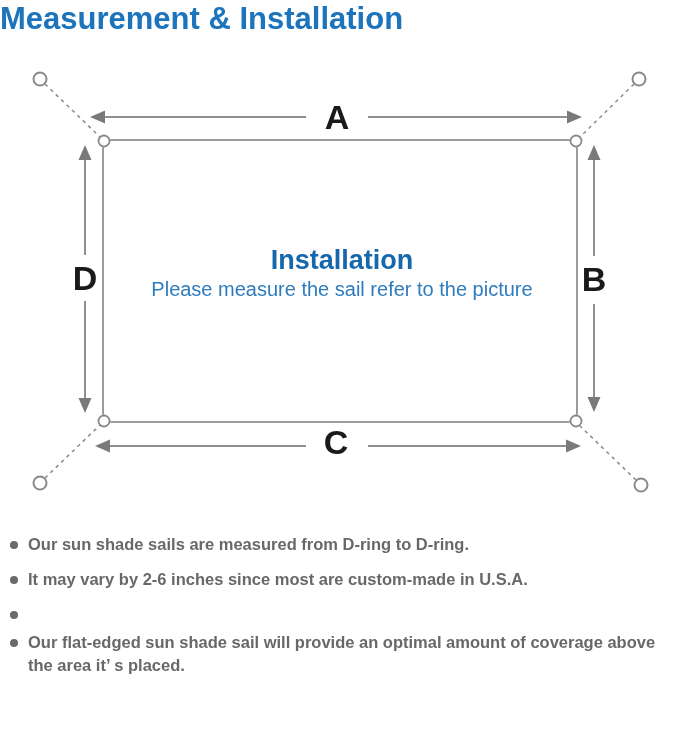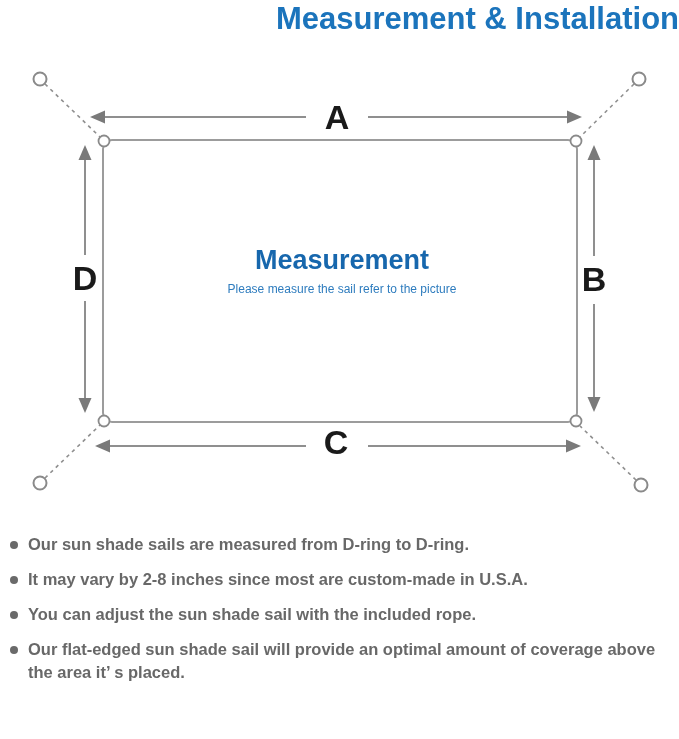--- a/index.html
+++ b/index.html
@@ -6,21 +6,21 @@
   body {
     width: 679px; height: 739px;
     position: relative;
     background: #ffffff;
     overflow: hidden;
     font-family: "Liberation Sans", sans-serif;
   }
   .page-title {
     position: absolute; top: 1px; left: 0;
     width: 679px;
-    text-align: right;
+    text-align: left;
     font-size: 31px; font-weight: 700;
     color: #1b74bc;
     letter-spacing: 0px;
   }
   .diagram { position: absolute; top: 0; left: 0; width: 679px; height: 525px; }
   .diagram svg { position: absolute; top: 0; left: 0; }
   .dash-line { stroke: #8f8f8f; stroke-width: 1.6; stroke-dasharray: 3.5,4; fill: none; }
   .anchor { fill: #ffffff; stroke: #8a8a8a; stroke-width: 2; }
   .sail { fill: #ffffff; stroke: #9c9c9c; stroke-width: 2; }
   .ring { fill: #ffffff; stroke: #8a8a8a; stroke-width: 1.8; }
@@ -31,21 +31,21 @@
     font-size: 34px; font-weight: 700; color: #1a1a1a;
     white-space: nowrap; line-height: 1;
   }
   .center-heading {
     position: absolute; transform: translate(-50%, -50%);
     font-size: 27px; font-weight: 700; color: #1767ad;
     white-space: nowrap;
   }
   .center-subheading {
     position: absolute; transform: translate(-50%, -50%);
-    font-size: 12px; font-weight: 400; color: #2e7cbe;
+    font-size: 20px; font-weight: 400; color: #2e7cbe;
     white-space: nowrap;
   }
   .notes {
     position: absolute; top: 533px; left: 10px; width: 669px;
     list-style: none; margin: 0; padding: 0;
   }
   .note-item {
     display: flex; align-items: flex-start;
     margin: 0 0 12px 0;
     color: #686868;
@@ -117,35 +117,34 @@
       <polygon class="arrow-head" points="594,145 587.5,160 600.5,160"></polygon>
       <polygon class="arrow-head" points="594,412 587.5,397 600.5,397"></polygon>
     </g>
   </svg>
 
   <div class="dim-label" style="left:337px; top:117px;">A</div>
   <div class="dim-label" style="left:594px; top:279px;">B</div>
   <div class="dim-label" style="left:336px; top:442px;">C</div>
   <div class="dim-label" style="left:85px; top:278px;">D</div>
 
-  <div class="center-heading" style="left:342px; top:260px;">Measurement</div>
+  <div class="center-heading" style="left:342px; top:260px;">Installation</div>
   <div class="center-subheading" style="left:342px; top:289px;">Please measure the sail refer to the picture</div>
 </div>
 
 <ul class="notes">
   <li class="note-item">
     <span class="bullet-dot"></span>
     <span class="note-text">Our sun shade sails are measured from D-ring to D-ring.</span>
   </li>
   <li class="note-item">
     <span class="bullet-dot"></span>
-    <span class="note-text">It may vary by 2-8 inches since most are custom-made in U.S.A.</span>
+    <span class="note-text">It may vary by 2-6 inches since most are custom-made in U.S.A.</span>
   </li>
   <li class="note-item">
     <span class="bullet-dot"></span>
-    <span class="note-text">You can adjust the sun shade sail with the included rope.</span>
   </li>
   <li class="note-item">
     <span class="bullet-dot"></span>
     <span class="note-text">Our flat-edged sun shade sail will provide an optimal amount of coverage above
 the area it’ s placed.</span>
   </li>
 </ul>
 
 </body></html>

